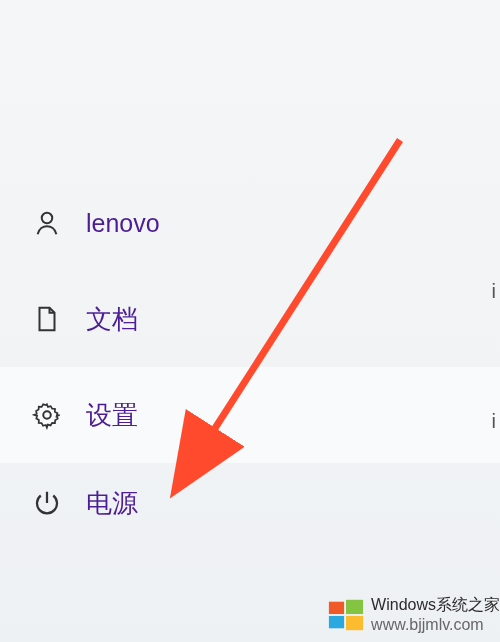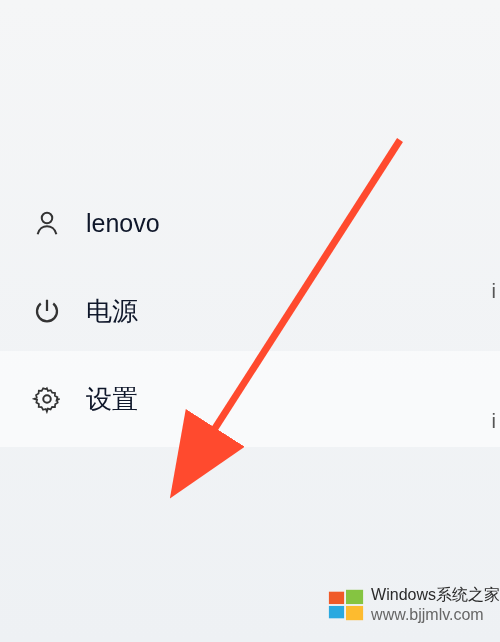--- a/index.html
+++ b/index.html
@@ -42,39 +42,39 @@
       width: 34px;
       height: 34px;
       display: flex;
       align-items: center;
       justify-content: center;
       flex-shrink: 0;
     }
     .menu-item .label {
       margin-left: 22px;
       font-size: 26px;
-      color: #0f172a;
+      color: #4c1d95;
       font-weight: 400;
     }
     .user-item .label {
       font-size: 25px;
     }
     .side-chars {
       position: absolute;
       right: 4px;
       color: #555;
       font-size: 20px;
     }
     .arrow-annotation {
       position: absolute;
       pointer-events: none;
     }
     .watermark {
       position: absolute;
-      bottom: 16px;
+      bottom: 6px;
       right: 0;
       display: flex;
       align-items: center;
       background: rgba(255,255,255,0.0);
       padding: 6px 0 2px 4px;
     }
     .watermark-logo {
       width: 38px;
       height: 38px;
       margin-right: 6px;
@@ -104,40 +104,49 @@
     <div class="menu-item user-item">
       <span class="icon-wrap">
         <svg viewBox="0 0 24 24" width="30" height="30" fill="none" stroke="#333" stroke-width="1.6">
           <circle cx="12" cy="8" r="4.2"></circle>
           <path d="M4.5 21c1-4.5 4.5-6.5 7.5-6.5s6.5 2 7.5 6.5"></path>
         </svg>
       </span>
       <span class="label">lenovo</span>
     </div>
 
+    <div class="menu-item">
+      <span class="icon-wrap">
+        <svg viewBox="0 0 24 24" width="30" height="30" fill="none" stroke="#333" stroke-width="1.6">
+          <path d="M6 3h8l4 4v14H6z"></path>
+          <path d="M14 3v4h4"></path>
+        </svg>
+      </span>
+      <span class="label">文档</span>
+    </div>
 
+
+    <div class="menu-item highlighted">
+      <span class="icon-wrap">
+        <svg viewBox="0 0 24 24" width="30" height="30" fill="none" stroke="#333" stroke-width="1.6">
+          <circle cx="12" cy="12" r="3"></circle>
+          <path d="M12 2l1 2.5 2.6-.7 1.4 2.4 2.7.2-.2 2.7 2.4 1.4-.7 2.6L24 12l-2.5 1 .7 2.6-2.4 1.4-.2 2.7-2.7-.2-1.4 2.4-2.6-.7L12 24l-1-2.5-2.6.7-1.4-2.4-2.7-.2.2-2.7-2.4-1.4.7-2.6L0 12l2.5-1-.7-2.6 2.4-1.4.2-2.7 2.7.2 1.4-2.4 2.6.7z" transform="scale(0.85) translate(2,2)"></path>
+        </svg>
+      </span>
+      <span class="label">设置</span>
+    </div>
 
     <div class="menu-item" style="height:80px;">
       <span class="icon-wrap">
         <svg viewBox="0 0 24 24" width="30" height="30" fill="none" stroke="#333" stroke-width="1.8">
           <path d="M12 3v9"></path>
           <path d="M7 6a8 8 0 1 0 10 0"></path>
         </svg>
       </span>
       <span class="label">电源</span>
-    </div>
-
-    <div class="menu-item highlighted">
-      <span class="icon-wrap">
-        <svg viewBox="0 0 24 24" width="30" height="30" fill="none" stroke="#333" stroke-width="1.6">
-          <circle cx="12" cy="12" r="3"></circle>
-          <path d="M12 2l1 2.5 2.6-.7 1.4 2.4 2.7.2-.2 2.7 2.4 1.4-.7 2.6L24 12l-2.5 1 .7 2.6-2.4 1.4-.2 2.7-2.7-.2-1.4 2.4-2.6-.7L12 24l-1-2.5-2.6.7-1.4-2.4-2.7-.2.2-2.7-2.4-1.4.7-2.6L0 12l2.5-1-.7-2.6 2.4-1.4.2-2.7 2.7.2 1.4-2.4 2.6.7z" transform="scale(0.85) translate(2,2)"></path>
-        </svg>
-      </span>
-      <span class="label">设置</span>
     </div>
 
   </div>
 
   <svg class="arrow-annotation" style="left:160px; top:130px;" width="260" height="370" viewBox="0 0 260 370">
     <defs>
       <marker id="arrowhead" markerWidth="12" markerHeight="12" refX="8" refY="5" orient="auto">
         <polygon points="0 0, 12 5, 0 10" fill="#ff4a2e"></polygon>
       </marker>
     </defs>

